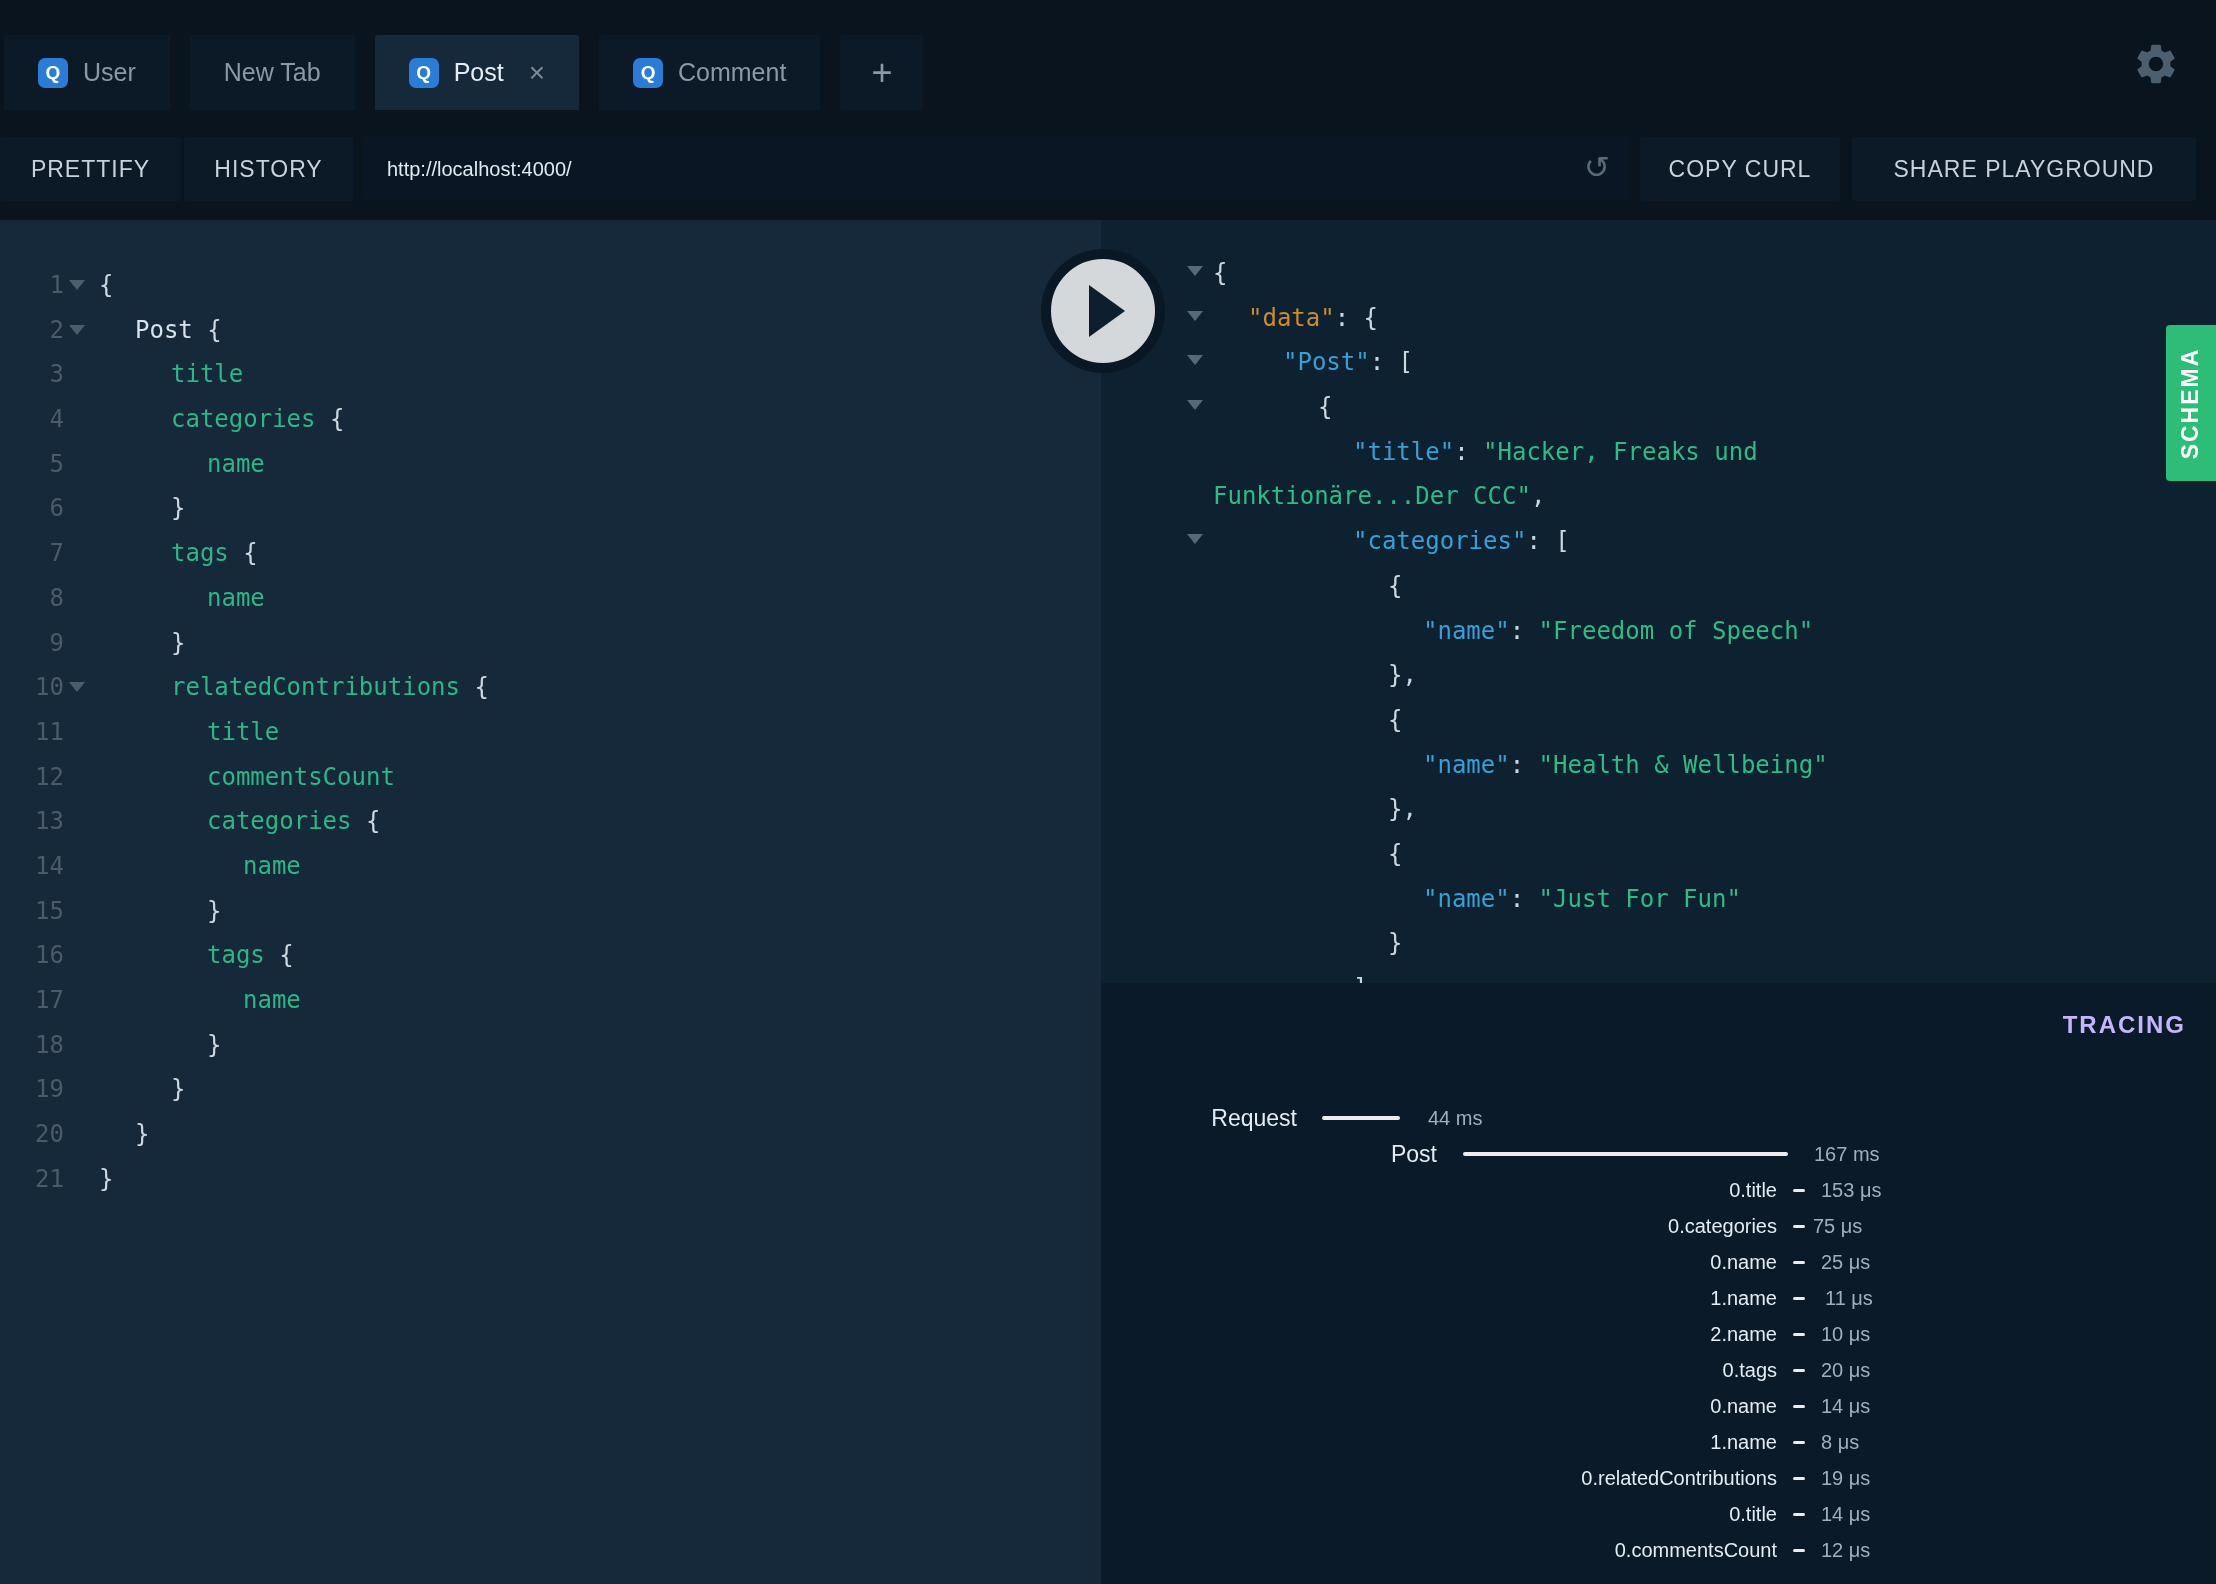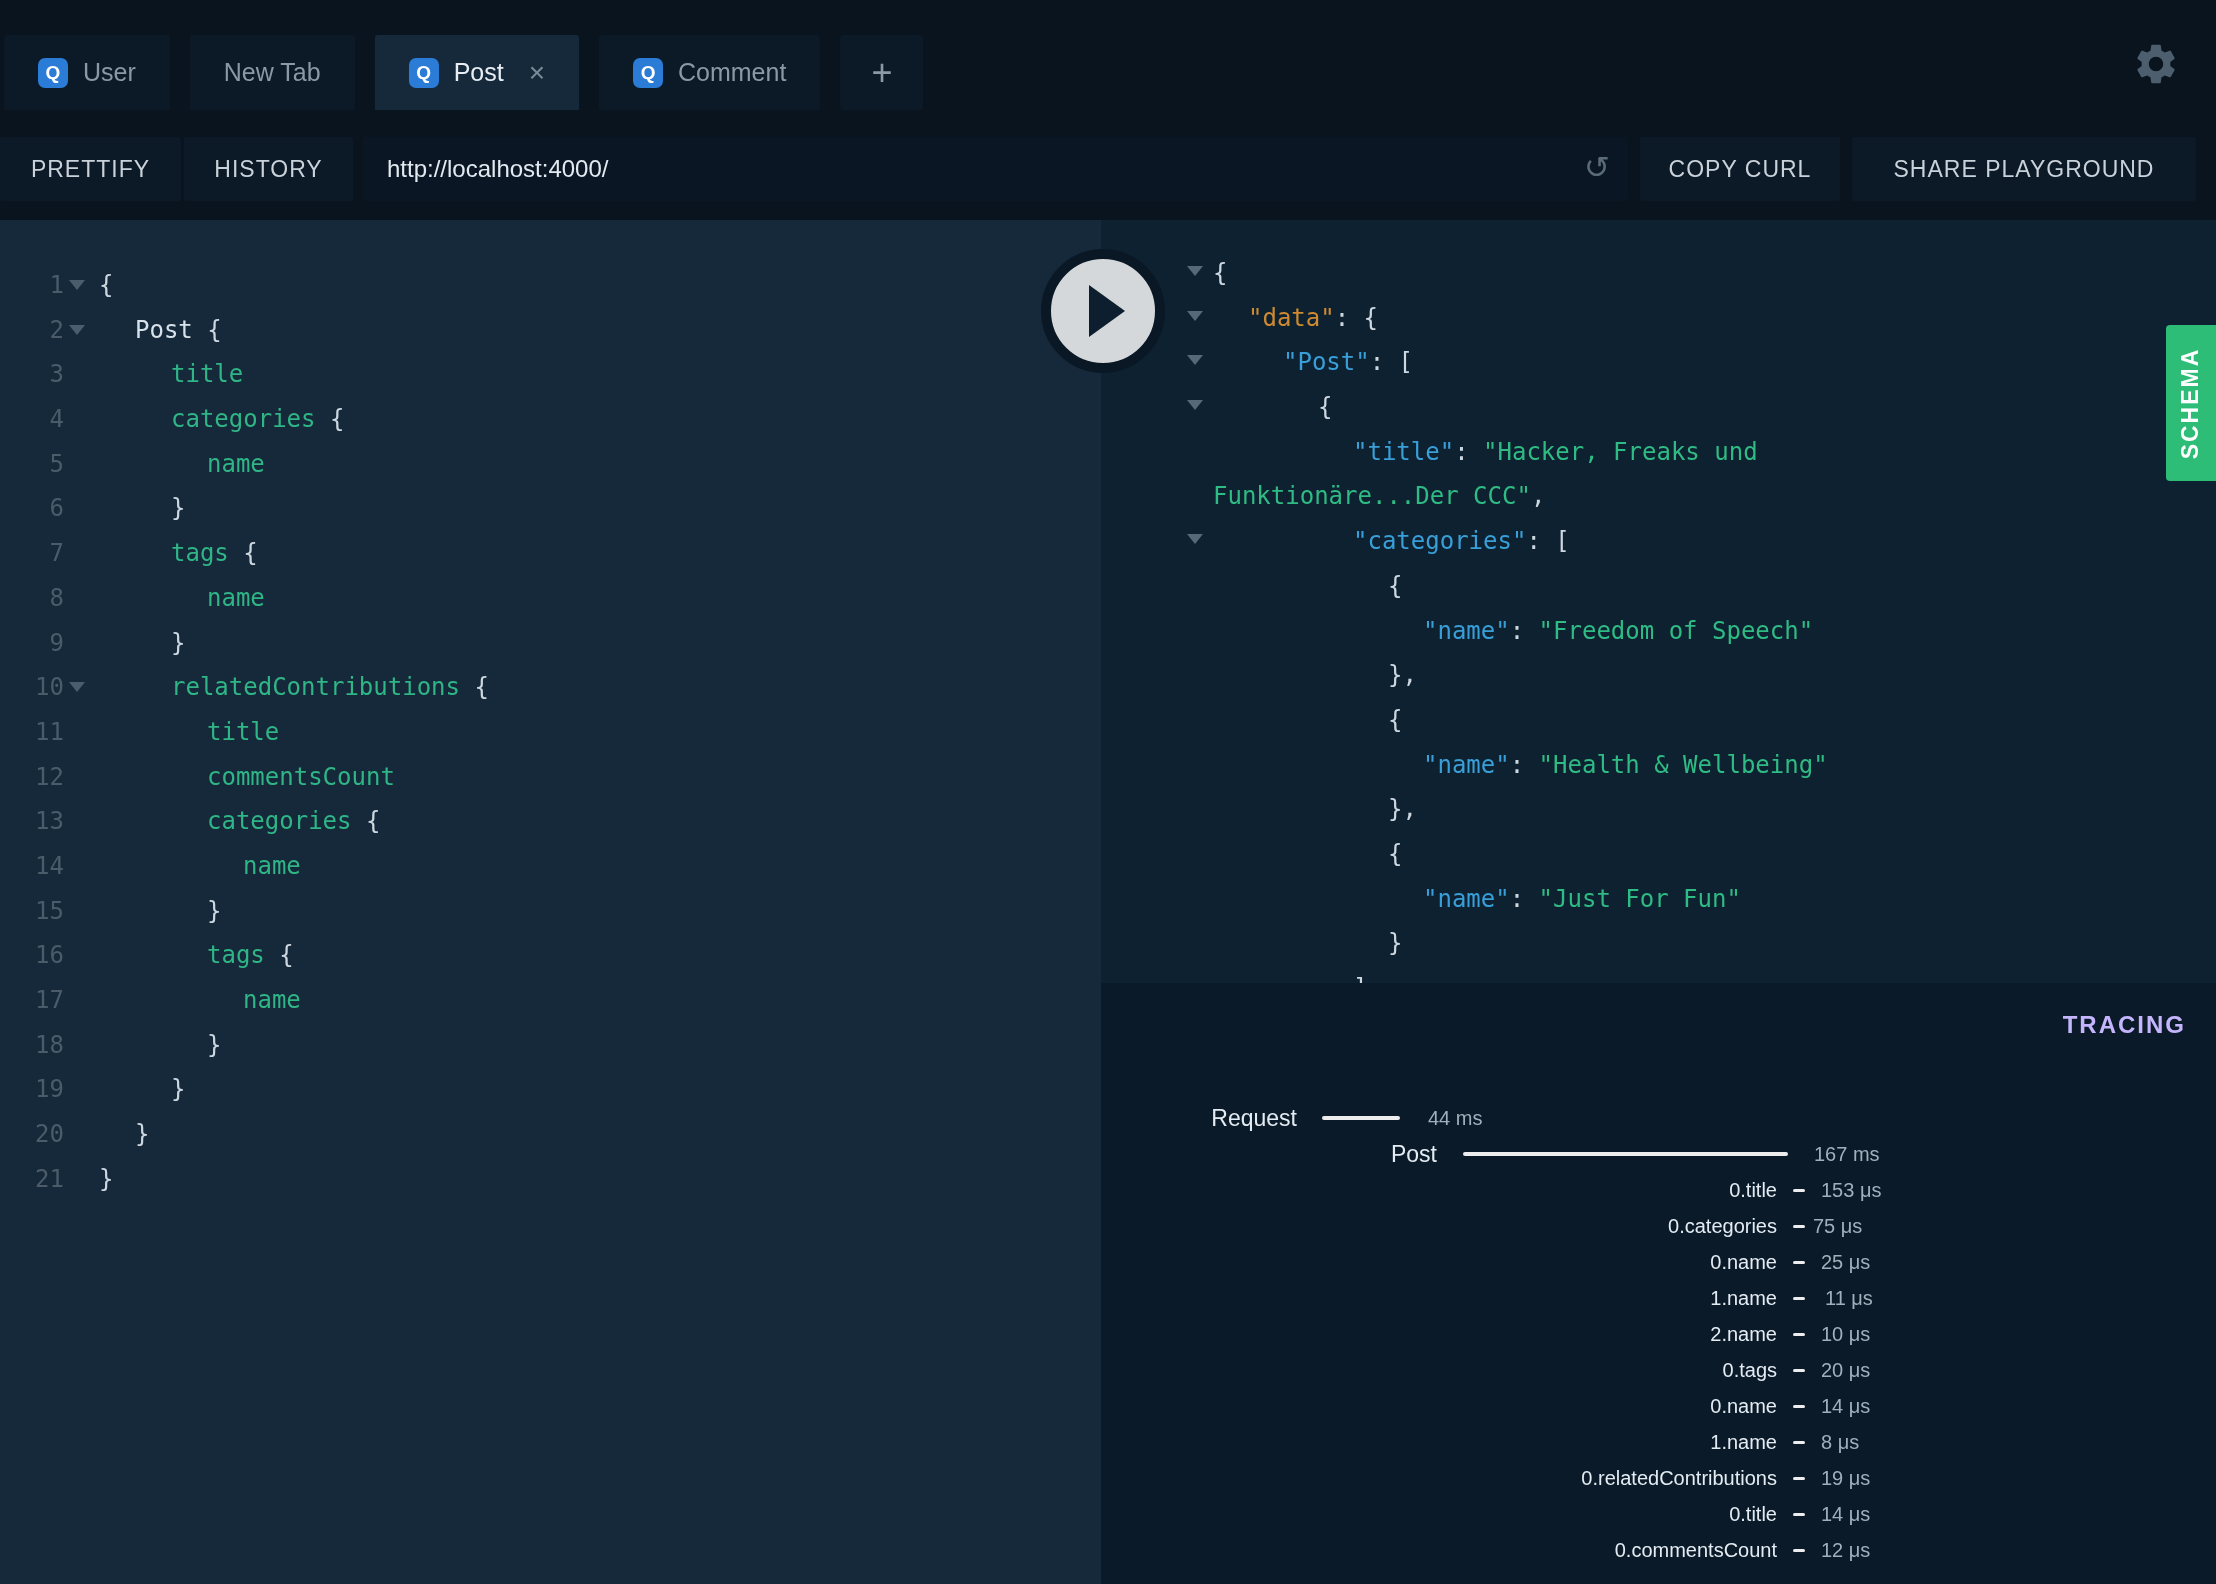--- a/index.html
+++ b/index.html
@@ -22,21 +22,21 @@
   .gear{position:absolute;top:40px;right:36px;width:48px;height:48px;cursor:pointer;}
 
   .toolbar{position:absolute;top:137px;left:0;display:flex;height:64px;justify-content:flex-end;}
   .tb-btn{background:#0c1926;color:#c9d2da;font-size:23px;letter-spacing:1px;border:none;
           display:flex;align-items:center;justify-content:center;border-radius:2px;cursor:pointer;
           font-family:"Liberation Sans",sans-serif;}
   .btn-prettify{width:181px;margin-right:3px;}
   .btn-history{width:169px;margin-right:10px;}
   .url-wrap{position:relative;width:1265px;margin-right:12px;background:#0a1623;border-radius:2px;}
   .url-input{width:100%;height:100%;box-sizing:border-box;background:transparent;border:none;outline:none;
-             padding:0 60px 0 24px;font-size:24px;color:#e2eaf1;font-family:"Liberation Sans",sans-serif;}
+             padding:0 60px 0 24px;font-size:20px;color:#e2eaf1;font-family:"Liberation Sans",sans-serif;}
   .reload{position:absolute;right:18px;top:50%;transform:translateY(-54%);font-size:31px;color:#5a6a76;cursor:pointer;}
   .btn-copycurl{width:200px;margin-right:12px;}
   .btn-share{width:344px;}
 
   
   .editor-panel{position:absolute;top:220px;left:0;width:1101px;bottom:0;background:#15293a;}
   .code-area{position:absolute;top:0;left:0;right:0;bottom:89px;overflow:hidden;
              font-family:"DejaVu Sans Mono","Liberation Mono",monospace;font-size:24px;line-height:44.7px;
              padding-top:43px;}
   .code-line{display:flex;height:44.7px;}

